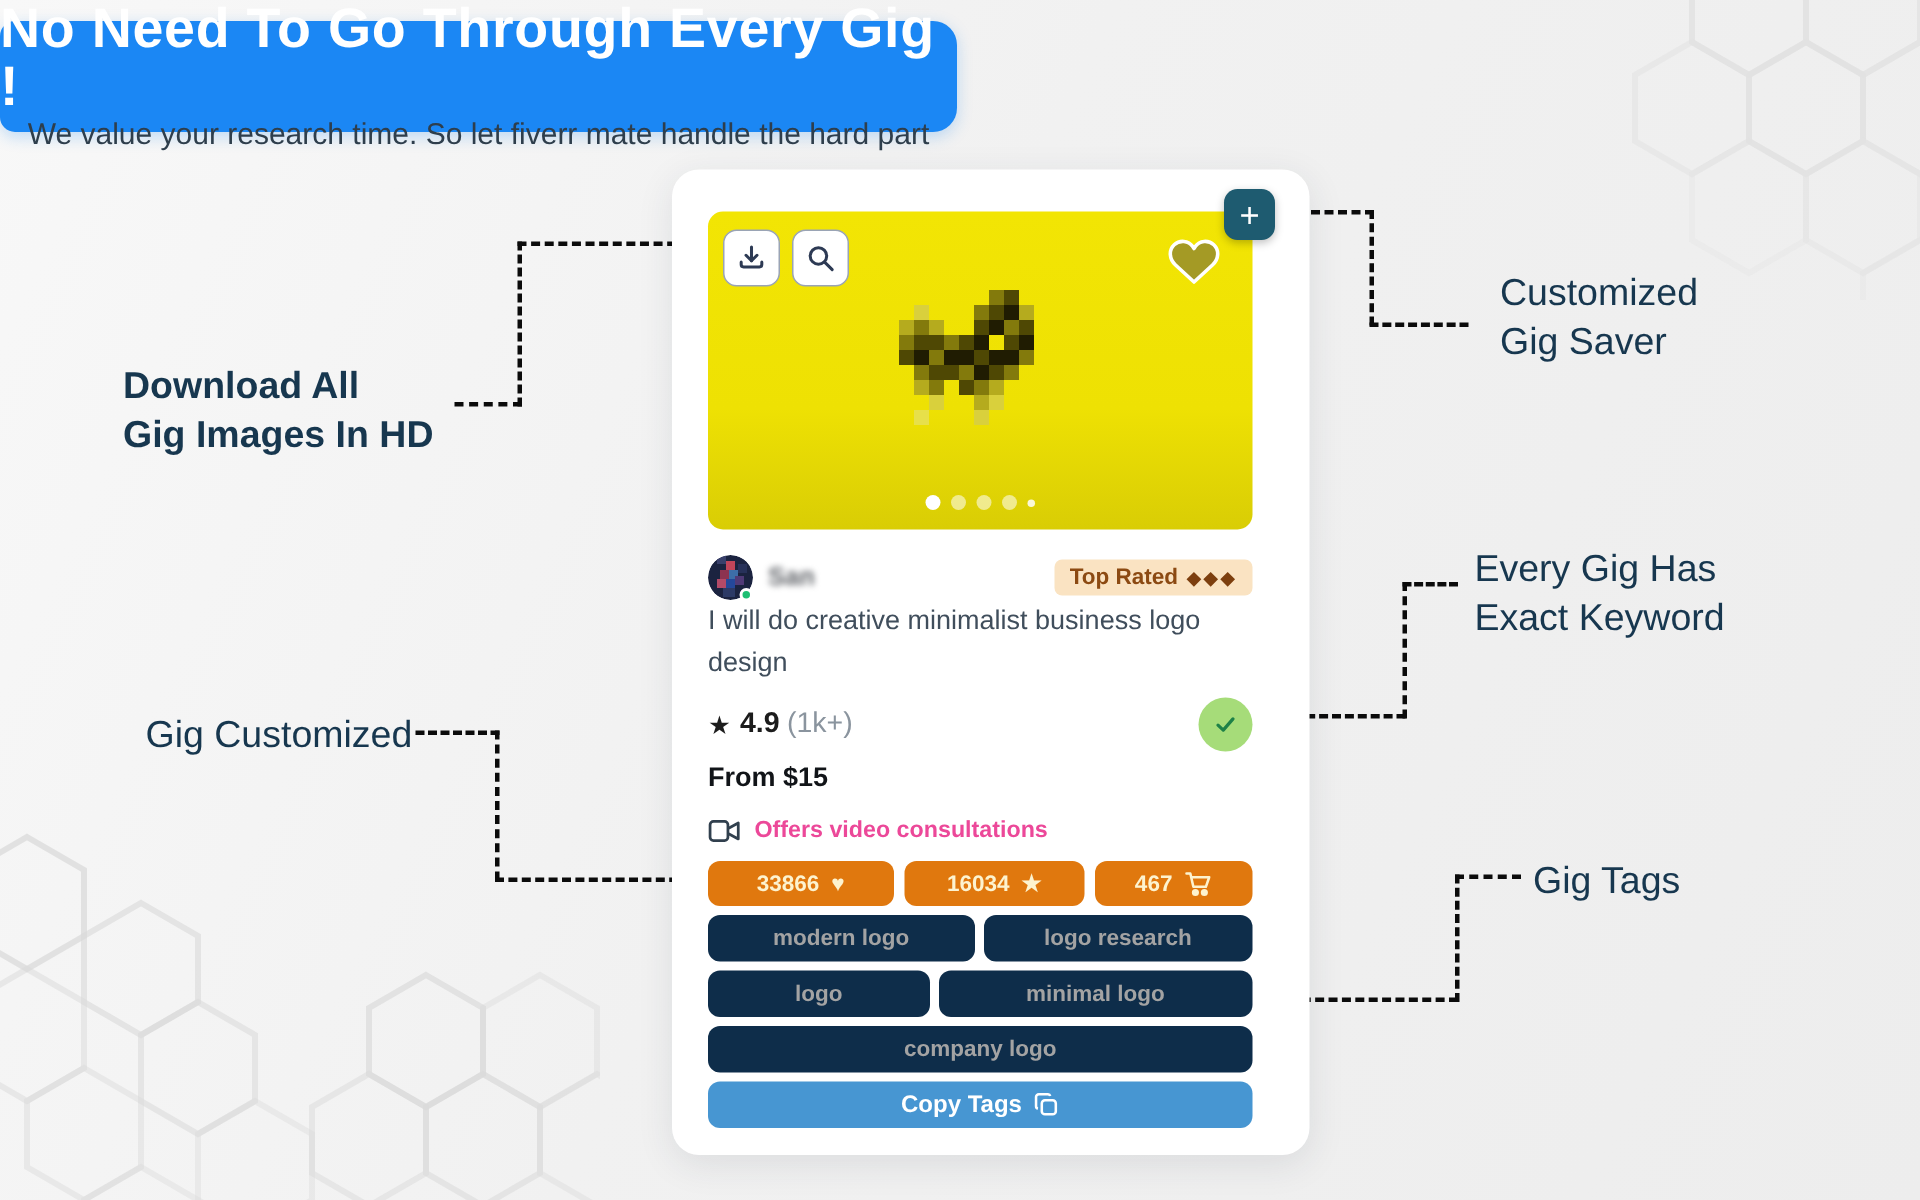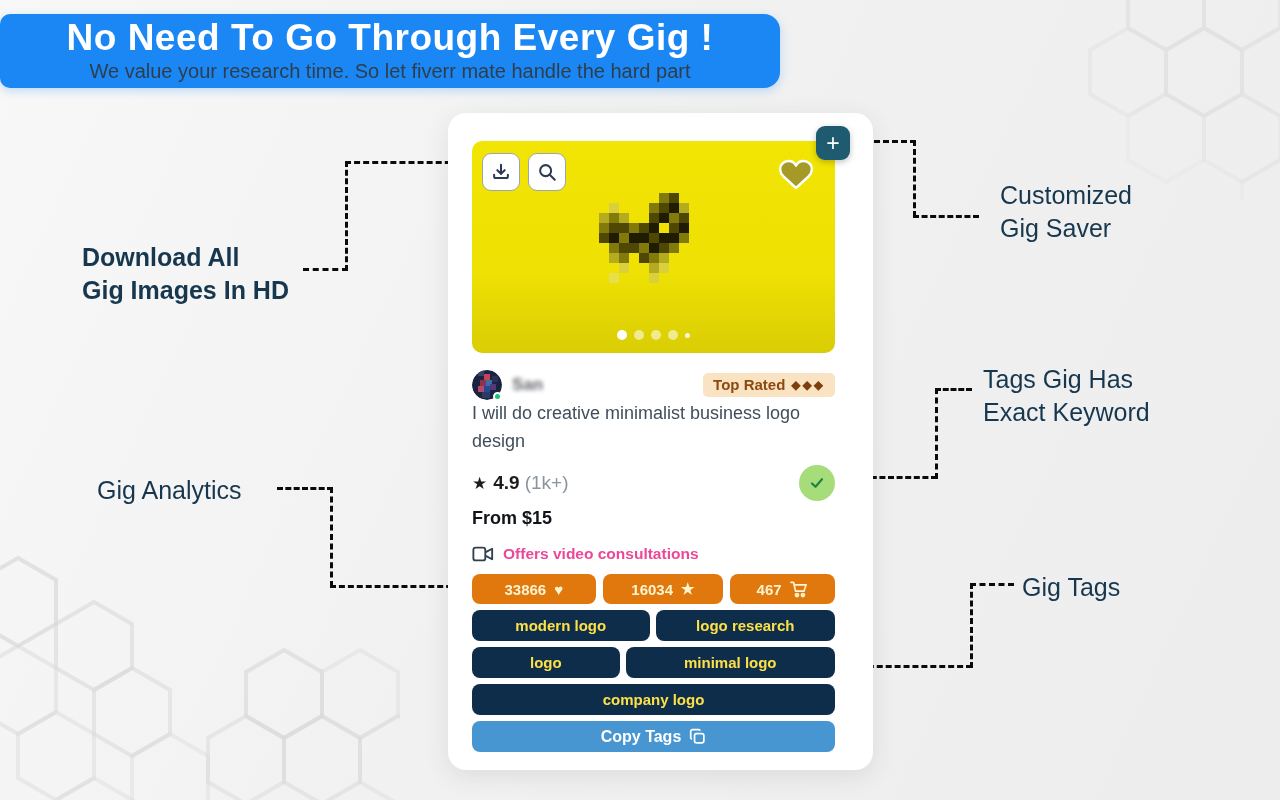--- a/index.html
+++ b/index.html
@@ -6,21 +6,21 @@
   html,body { width:1280px; height:800px; overflow:hidden; }
   body { font-family:"Liberation Sans", sans-serif; }
   #stage { position:relative; width:1280px; height:800px; overflow:hidden;
            background:linear-gradient(115deg,#f8f8f8 0%,#f1f1f1 45%,#ededed 100%); }
 
   
   .hex-tr { position:absolute; top:0; right:0; }
   .hex-bl { position:absolute; left:0; bottom:0; }
 
   
-  .banner { position:absolute; left:0; top:14px; width:780px; height:74px;
+  .banner { position:absolute; left:0; top:14px; width:638px; height:74px;
             background:#1B87F4; border-radius:10px 16px 16px 10px;
             display:flex; flex-direction:column; align-items:center; justify-content:center;
             box-shadow:0 3px 10px rgba(27,135,244,.25); }
   .banner-title { color:#ffffff; font-size:37px; font-weight:700; letter-spacing:.5px; line-height:1.05; }
   .banner-sub { color:#2e3e4c; font-size:20px; margin-top:2px; }
 
   
   .ann { position:absolute; color:#17374F; font-size:25px; line-height:33px; }
 
   
@@ -81,21 +81,21 @@
   .stats-row { position:absolute; left:24px; top:461px; width:363px; display:flex; gap:7px; }
   .stat { height:30px; background:#E0780E; border-radius:8px; color:#FDF3CF;
           font-size:15px; font-weight:700; display:flex; align-items:center;
           justify-content:center; gap:8px; cursor:pointer; }
   .stat.s1 { flex:125 0 0; } .stat.s2 { flex:122 0 0; } .stat.s3 { flex:106 0 0; }
   .stat .glyph { font-size:15px; }
 
   .tags { position:absolute; left:24px; top:497px; width:363px; display:flex;
           flex-direction:column; gap:6px; }
   .tag-row { display:flex; gap:6px; }
-  .tag { height:31px; background:#0E2D4A; border-radius:8px; color:#fde047;
+  .tag { height:31px; background:#0E2D4A; border-radius:8px; color:#a3a3a3;
          font-size:15px; font-weight:700; display:flex; align-items:center;
          justify-content:center; cursor:pointer; }
   .t-modern { flex:178 0 0; } .t-creation { flex:180 0 0; }
   .t-logo { flex:148 0 0; } .t-minimal { flex:210 0 0; }
   .t-company { flex:1; }
   .copy-btn { height:31px; background:#4796D2; border-radius:8px; color:#ffffff;
               font-size:16px; font-weight:700; display:flex; align-items:center;
               justify-content:center; gap:8px; cursor:pointer; }
 </style>
 </head>
@@ -136,28 +136,28 @@
   <div class="banner">
     <div class="banner-title">No Need To Go Through Every Gig !</div>
     <div class="banner-sub">We value your research time. So let fiverr mate handle the hard part</div>
   </div>
 
   <div class="ann" style="left:82px; top:241px;font-weight:bold;">
     <div>Download All</div>
     <div>Gig Images In HD</div>
   </div>
   <div class="ann" style="left:97px; top:474px;">
-    <div>Gig Analytics</div>
+    <div>Gig Customized</div>
   </div>
   <div class="ann" style="left:1000px; top:179px;">
     <div>Customized</div>
     <div>Gig Saver</div>
   </div>
   <div class="ann" style="left:983px; top:363px;">
-    <div>Tags Gig Has</div>
+    <div>Every Gig Has</div>
     <div>Exact Keyword</div>
   </div>
   <div class="ann" style="left:1022px; top:571px;">
     <div>Gig Tags</div>
   </div>
 
   <div class="dash-h" style="left:345px; top:161px; width:133px;"></div>
   <div class="dash-v" style="left:345px; top:161px; height:110px;"></div>
   <div class="dash-h" style="left:303px; top:268px; width:45px;"></div>
 

